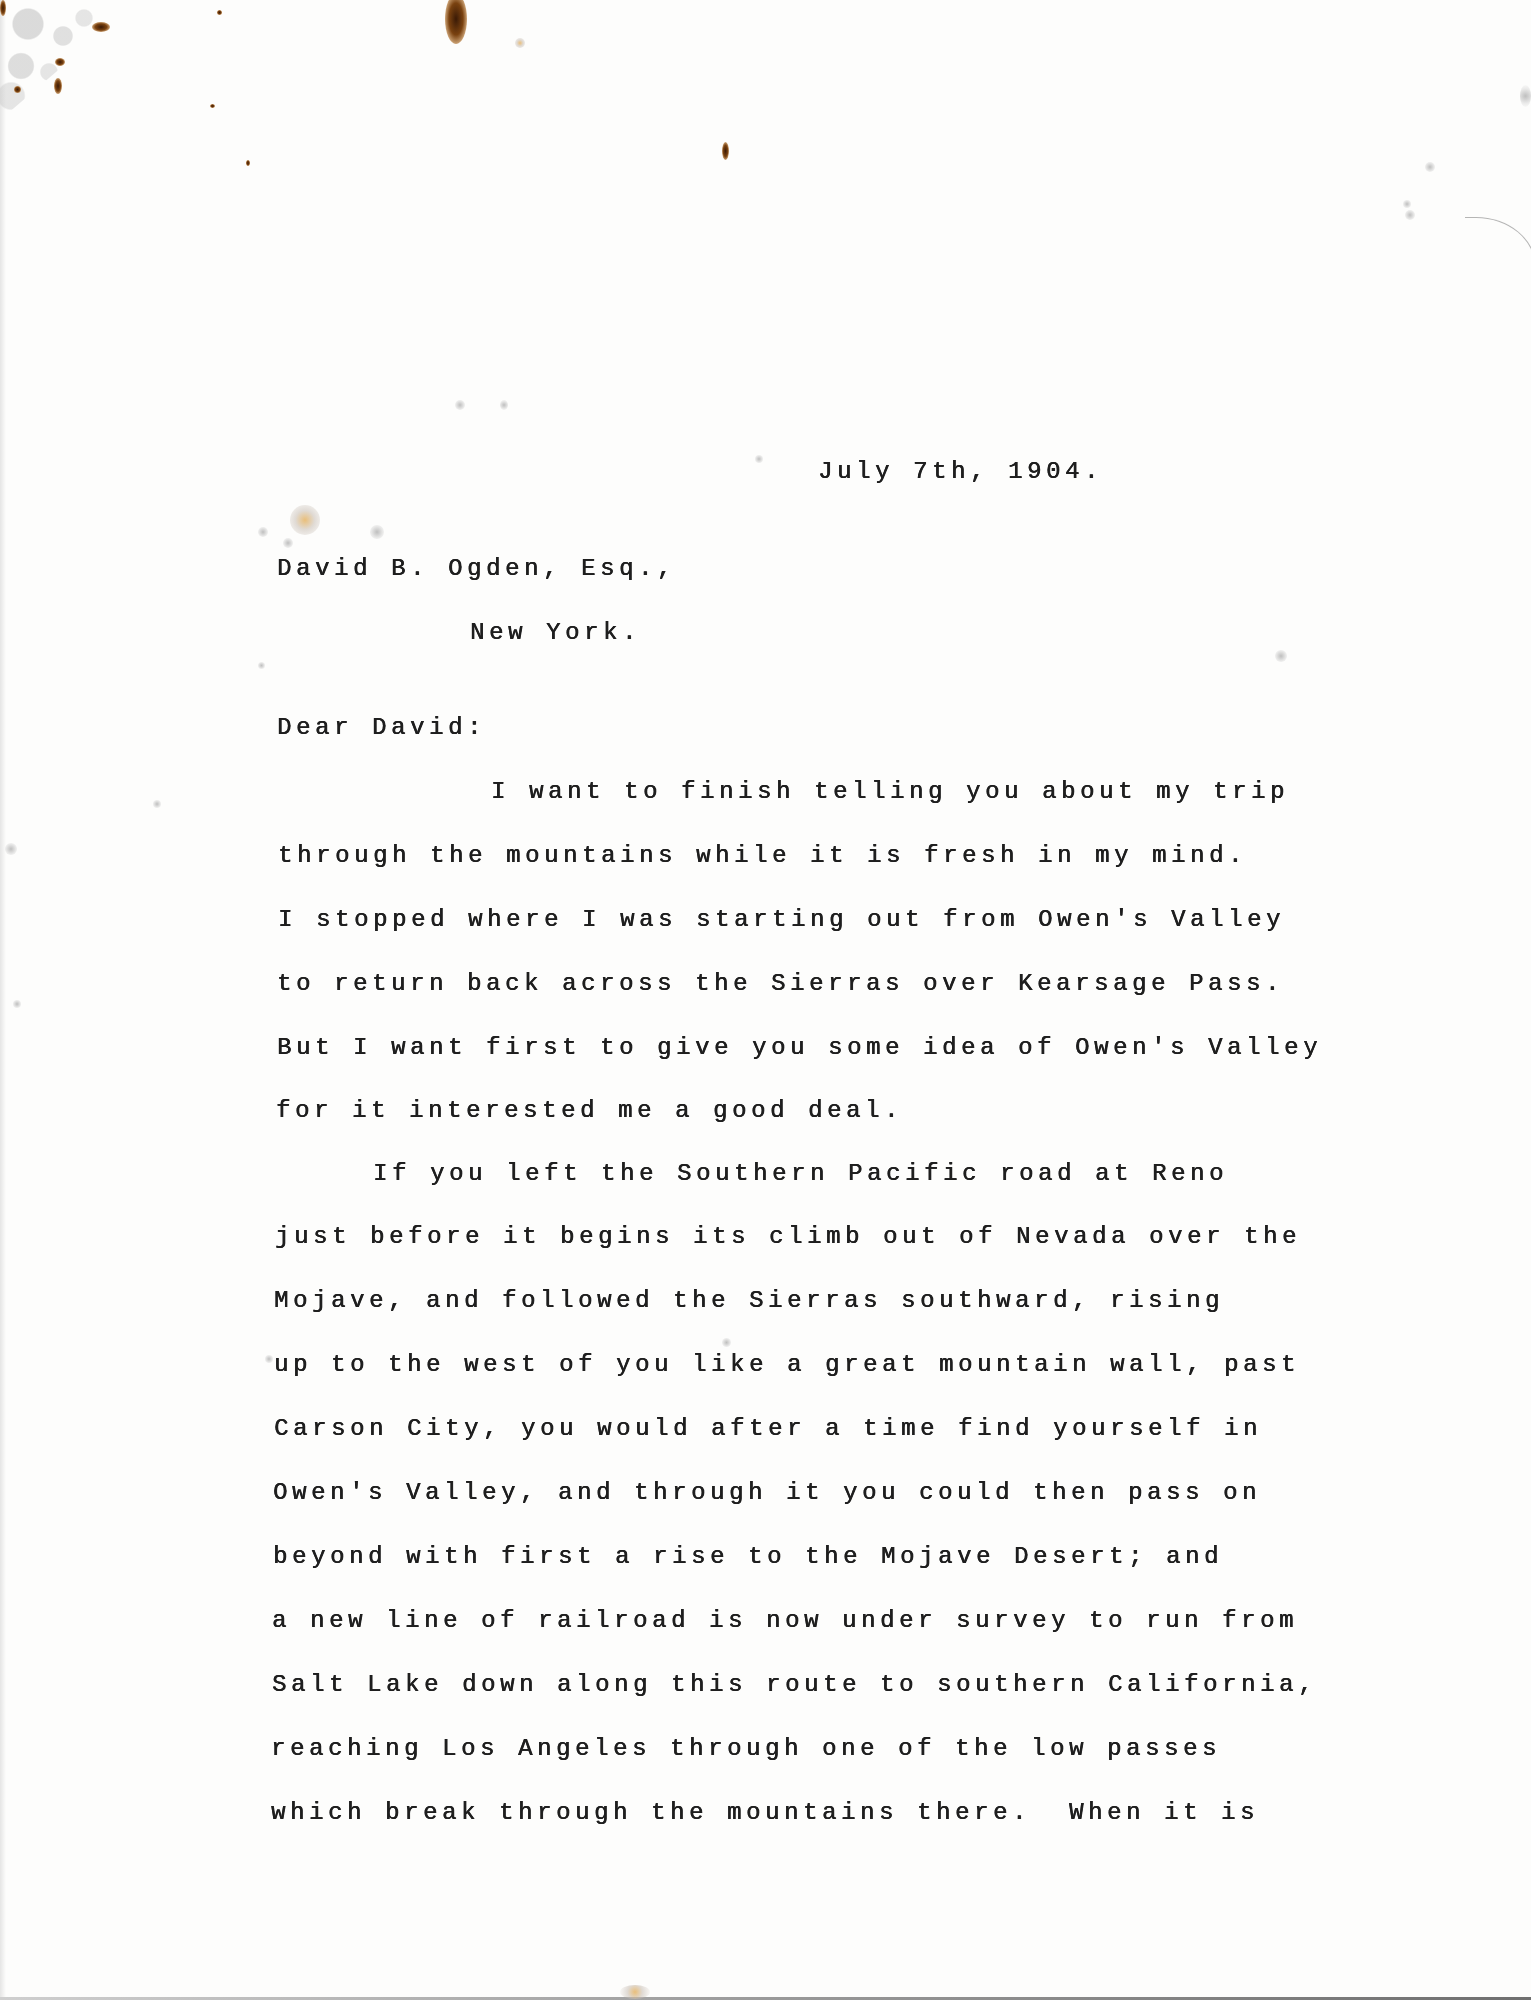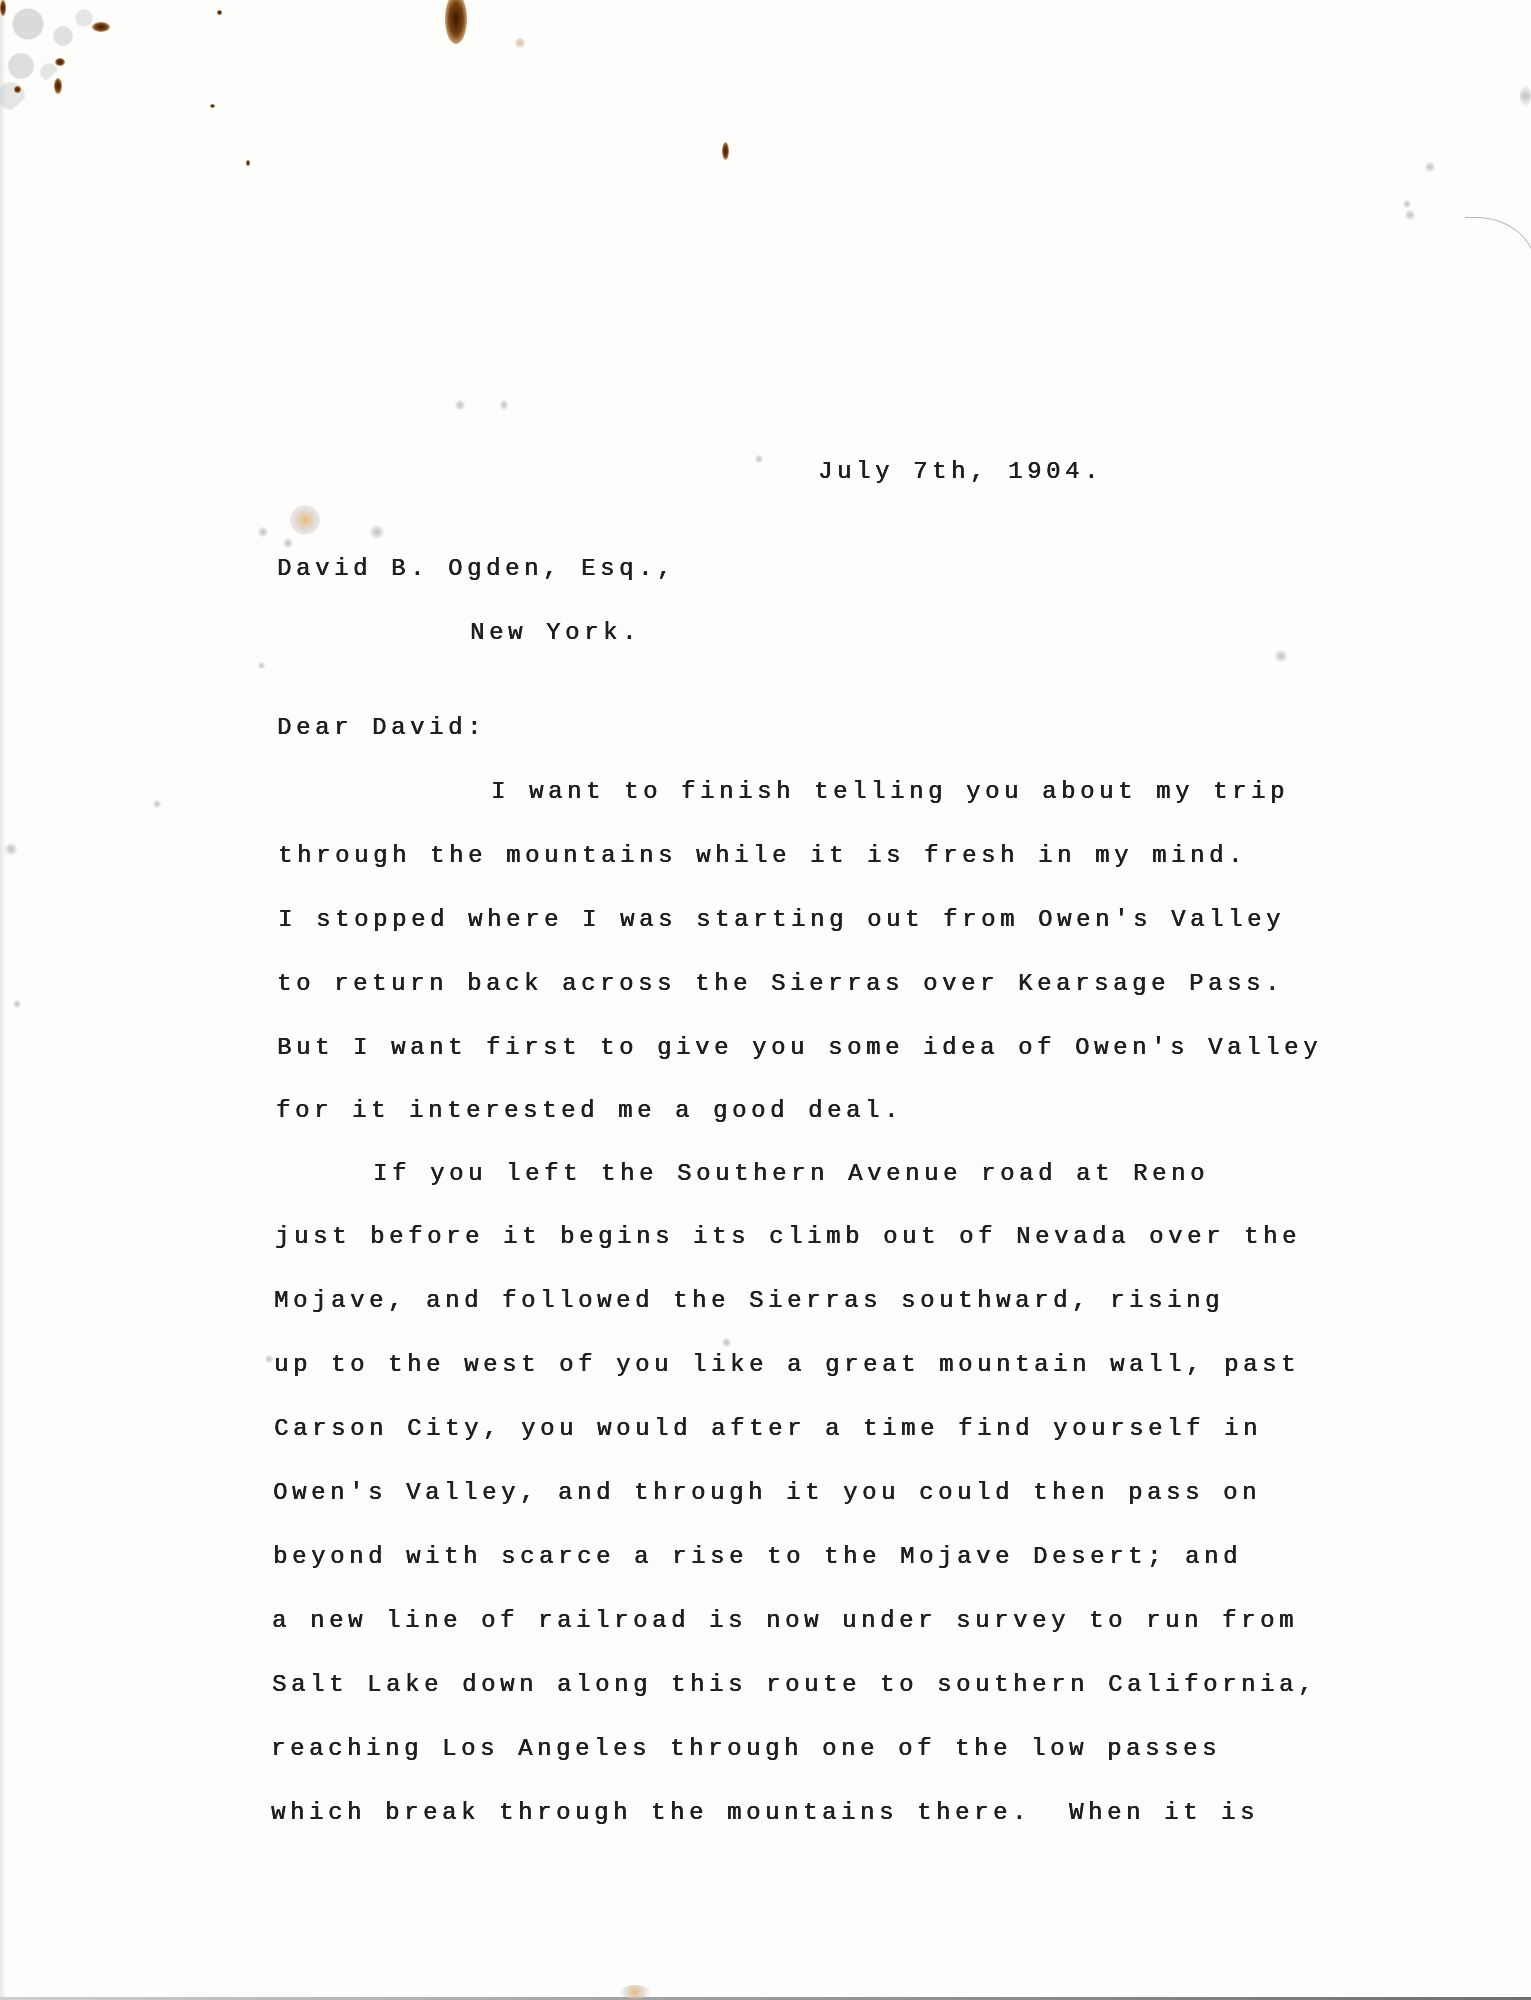--- a/index.html
+++ b/index.html
@@ -125,26 +125,26 @@
   <div>
     <div class="line" style="left:491px;top:780px;">I want to finish telling you about my trip</div>
     <div class="line" style="left:278px;top:844px;">through the mountains while it is fresh in my mind.</div>
     <div class="line" style="left:278px;top:908px;">I stopped where I was starting out from Owen's Valley</div>
     <div class="line" style="left:277px;top:972px;">to return back across the Sierras over Kearsage Pass.</div>
     <div class="line" style="left:277px;top:1036px;">But I want first to give you some idea of Owen's Valley</div>
     <div class="line" style="left:276px;top:1099px;">for it interested me a good deal.</div>
   </div>
 
   <div>
-    <div class="line" style="left:373px;top:1162px;">If you left the Southern Avenue road at Reno</div>
+    <div class="line" style="left:373px;top:1162px;">If you left the Southern Pacific road at Reno</div>
     <div class="line" style="left:275px;top:1225px;text-align:right;">just before it begins its climb out of Nevada over the</div>
     <div class="line" style="left:274px;top:1289px;">Mojave, and followed the Sierras southward, rising</div>
     <div class="line" style="left:274px;top:1353px;">up to the west of you like a great mountain wall, past</div>
     <div class="line" style="left:274px;top:1417px;">Carson City, you would after a time find yourself in</div>
     <div class="line" style="left:273px;top:1481px;">Owen's Valley, and through it you could then pass on</div>
-    <div class="line" style="left:273px;top:1545px;">beyond with scarce a rise to the Mojave Desert; and</div>
+    <div class="line" style="left:273px;top:1545px;">beyond with first a rise to the Mojave Desert; and</div>
     <div class="line" style="left:272px;top:1609px;">a new line of railroad is now under survey to run from</div>
     <div class="line" style="left:272px;top:1673px;">Salt Lake down along this route to southern California,</div>
     <div class="line" style="left:271px;top:1737px;">reaching Los Angeles through one of the low passes</div>
     <div class="line" style="left:271px;top:1801px;">which break through the mountains there.  When it is</div>
   </div>
 
 </div>
 
 </body></html>

